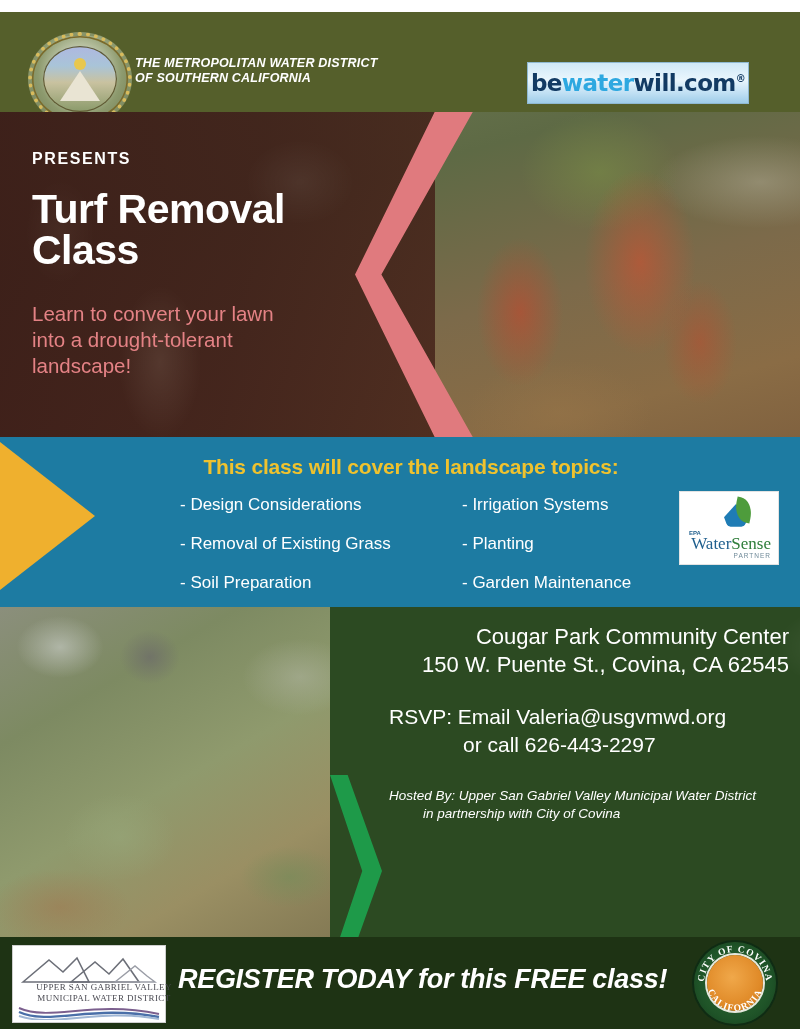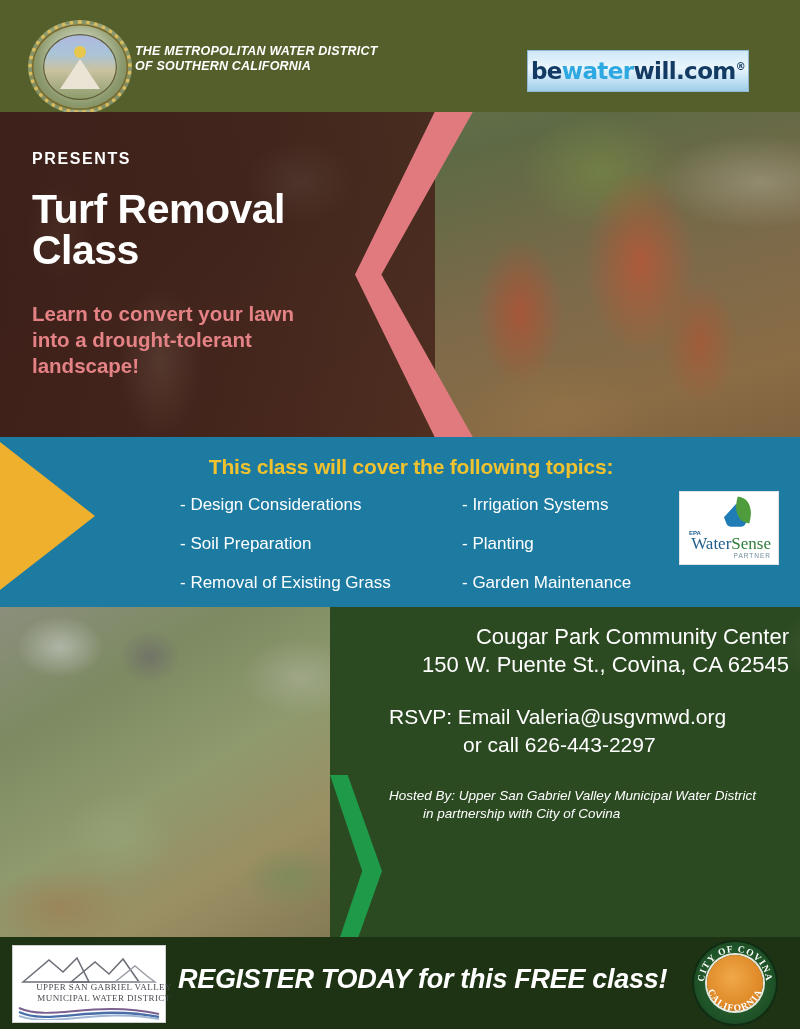--- a/index.html
+++ b/index.html
@@ -1,20 +1,20 @@
 <!DOCTYPE html>
 <html><head>
 <meta charset="utf-8">
 <style>
   html,body{margin:0;padding:0;background:#fff;}
   body{font-family:"Liberation Sans",sans-serif;}
   .flyer{position:relative;width:800px;height:1029px;overflow:hidden;background:#fff;}
 
   
-  .header{position:absolute;left:0;top:0;width:800px;height:112px;background:#555f2b;}
+  .header{position:absolute;left:0;top:12px;width:800px;height:112px;background:#555f2b;}
   .mwd-logo{position:absolute;left:28px;top:20px;width:96px;height:86px;}
   .mwd-seal{position:absolute;left:0;top:0;width:96px;height:86px;border-radius:50%;
     background:radial-gradient(ellipse at 50% 42%, #cfd8c0 0%, #b9c2a2 38%, #8d9a6e 62%, #6f7a50 100%);
     border:4px dotted #d8bb5c;box-shadow:0 0 0 1.5px #7a6a2a inset;}
   .mwd-inner{position:absolute;left:11px;top:10px;right:11px;bottom:10px;border-radius:50%;
     background:linear-gradient(#aeb8e0 0%,#a9c4d8 30%,#c9c2a0 55%,#8a9a6a 100%);
     box-shadow:0 0 0 1.2px #5f5a33 inset;overflow:hidden;}
   .mwd-mtn{position:absolute;left:50%;top:38%;width:0;height:0;transform:translateX(-50%);
     border-left:20px solid transparent;border-right:20px solid transparent;border-bottom:30px solid #e9e4d3;}
   .mwd-sun{position:absolute;left:50%;top:18%;width:12px;height:12px;margin-left:-6px;border-radius:50%;background:#e8c74e;}
@@ -45,21 +45,21 @@
     background:
       radial-gradient(ellipse 70px 130px at 160px 250px, rgba(190,170,150,.45), transparent 60%),
       radial-gradient(ellipse 90px 70px at 300px 70px, rgba(160,150,140,.35), transparent 62%),
       radial-gradient(ellipse 60px 90px at 60px 120px, rgba(150,130,110,.3), transparent 60%);}
   .chev-pink{position:absolute;left:355px;top:-4px;width:120px;height:333px;
     background:#e07a7e;
     clip-path:polygon(68% 0,100% 0,22% 50%,100% 100%,68% 100%,0% 50%);}
   .hero-txt{position:absolute;left:32px;top:0;width:360px;}
   .presents{margin-top:38px;color:#ffffff;font-size:16px;font-weight:bold;letter-spacing:1.6px;}
   .h-title{margin-top:21px;color:#ffffff;font-size:41px;font-weight:bold;line-height:41px;letter-spacing:-.5px;}
-  .h-sub{margin-top:30px;color:#e48285;font-size:20.5px;font-weight:bold;line-height:26px;}
+  .h-sub{margin-top:30px;color:#e48285;font-size:20.5px;font-weight:normal;line-height:26px;}
 
   
   .topics{position:absolute;left:0;top:437px;width:800px;height:170px;background:#1d7ba2;overflow:hidden;}
   .yarrow{position:absolute;left:0;top:5px;width:95px;height:148px;background:#efb02e;
     clip-path:polygon(0 0,0 100%,100% 50%);}
   .topics-h{position:absolute;left:0;top:18px;width:800px;text-align:center;
     color:#efc22e;font-size:21px;font-weight:bold;letter-spacing:-.2px;padding-left:22px;box-sizing:border-box;}
   .topics-grid{position:absolute;left:148px;top:48px;width:520px;}
   .topics-col{display:inline-block;vertical-align:top;}
   .topics-col.c1{width:282px;}
@@ -162,26 +162,26 @@
       <div class="h-sub">
         <div>Learn to convert your lawn</div>
         <div>into a drought-tolerant</div>
         <div>landscape!</div>
       </div>
     </div>
   </div>
 
   <div class="topics">
     <div class="yarrow"></div>
-    <div class="topics-h">This class will cover the following topics:</div>
+    <div class="topics-h">This class will cover the landscape topics:</div>
     <div class="topics-grid">
       <div class="topics-col c1">
         <div class="t-item">- Design Considerations</div>
+        <div class="t-item">- Removal of Existing Grass</div>
         <div class="t-item">- Soil Preparation</div>
-        <div class="t-item">- Removal of Existing Grass</div>
       </div><div class="topics-col c2">
         <div class="t-item">- Irrigation Systems</div>
         <div class="t-item">- Planting</div>
         <div class="t-item">- Garden Maintenance</div>
       </div>
     </div>
   </div>
 
   <div class="ws-logo">
     <div class="ws-drop">

